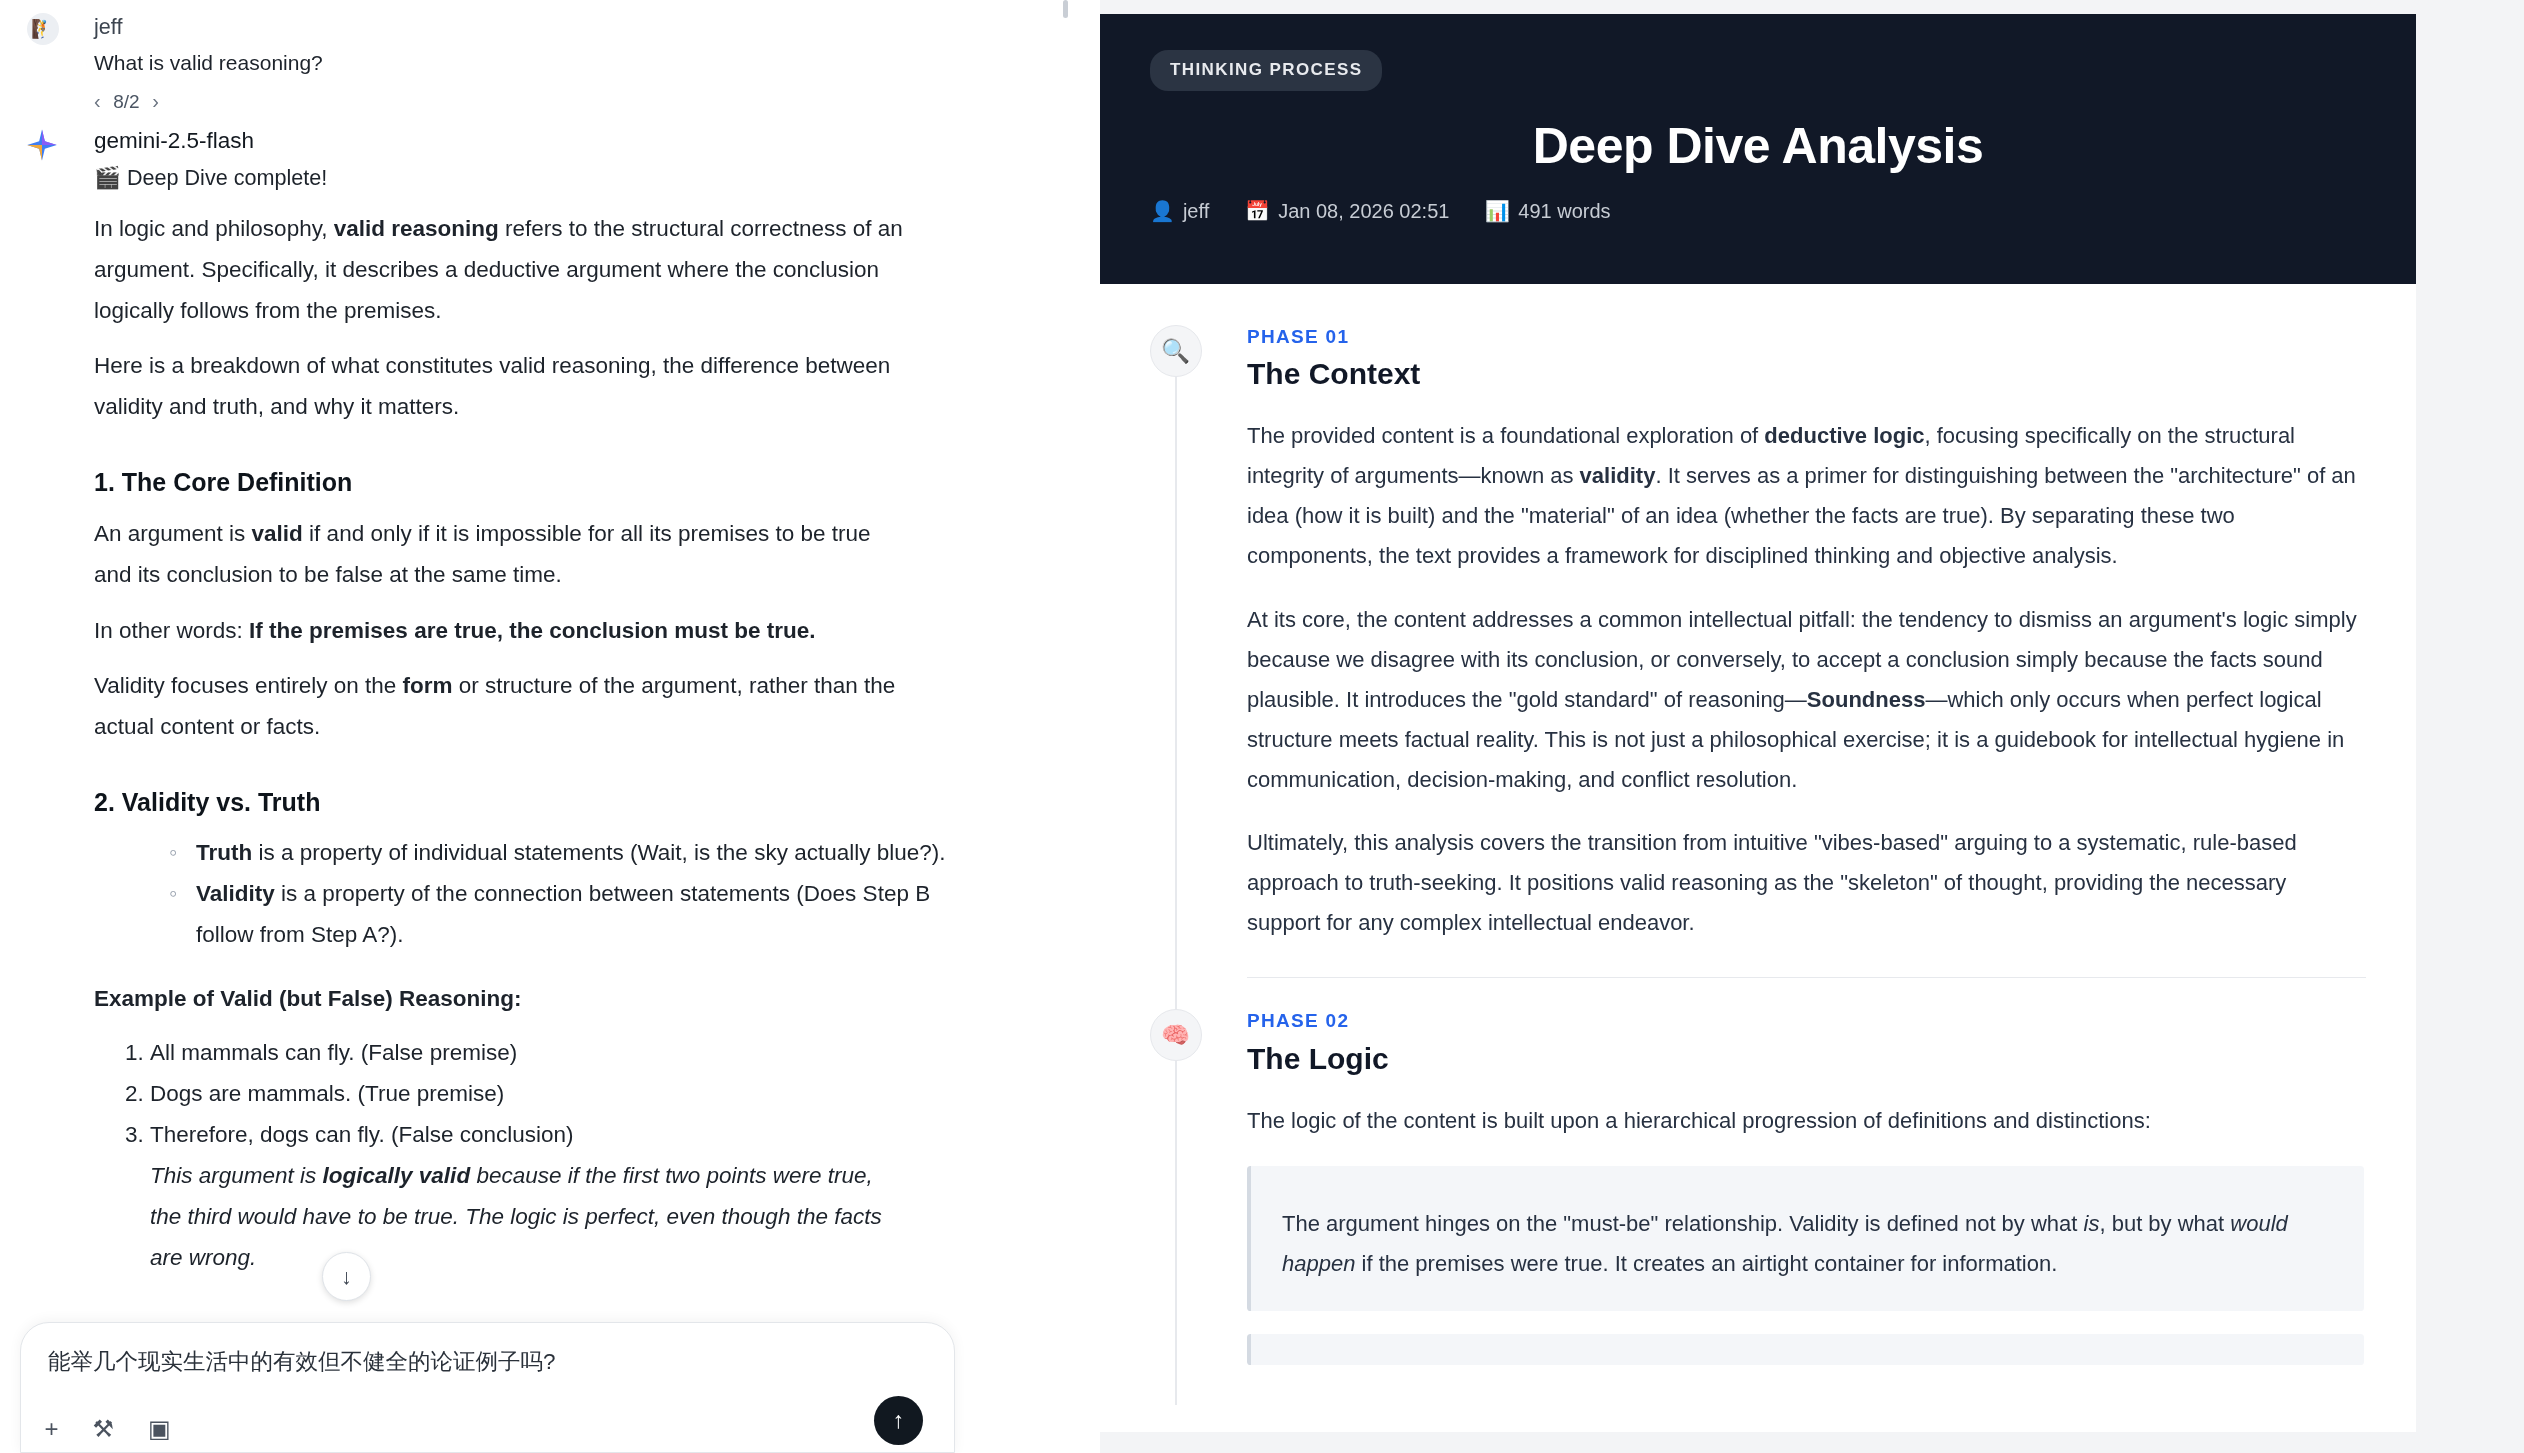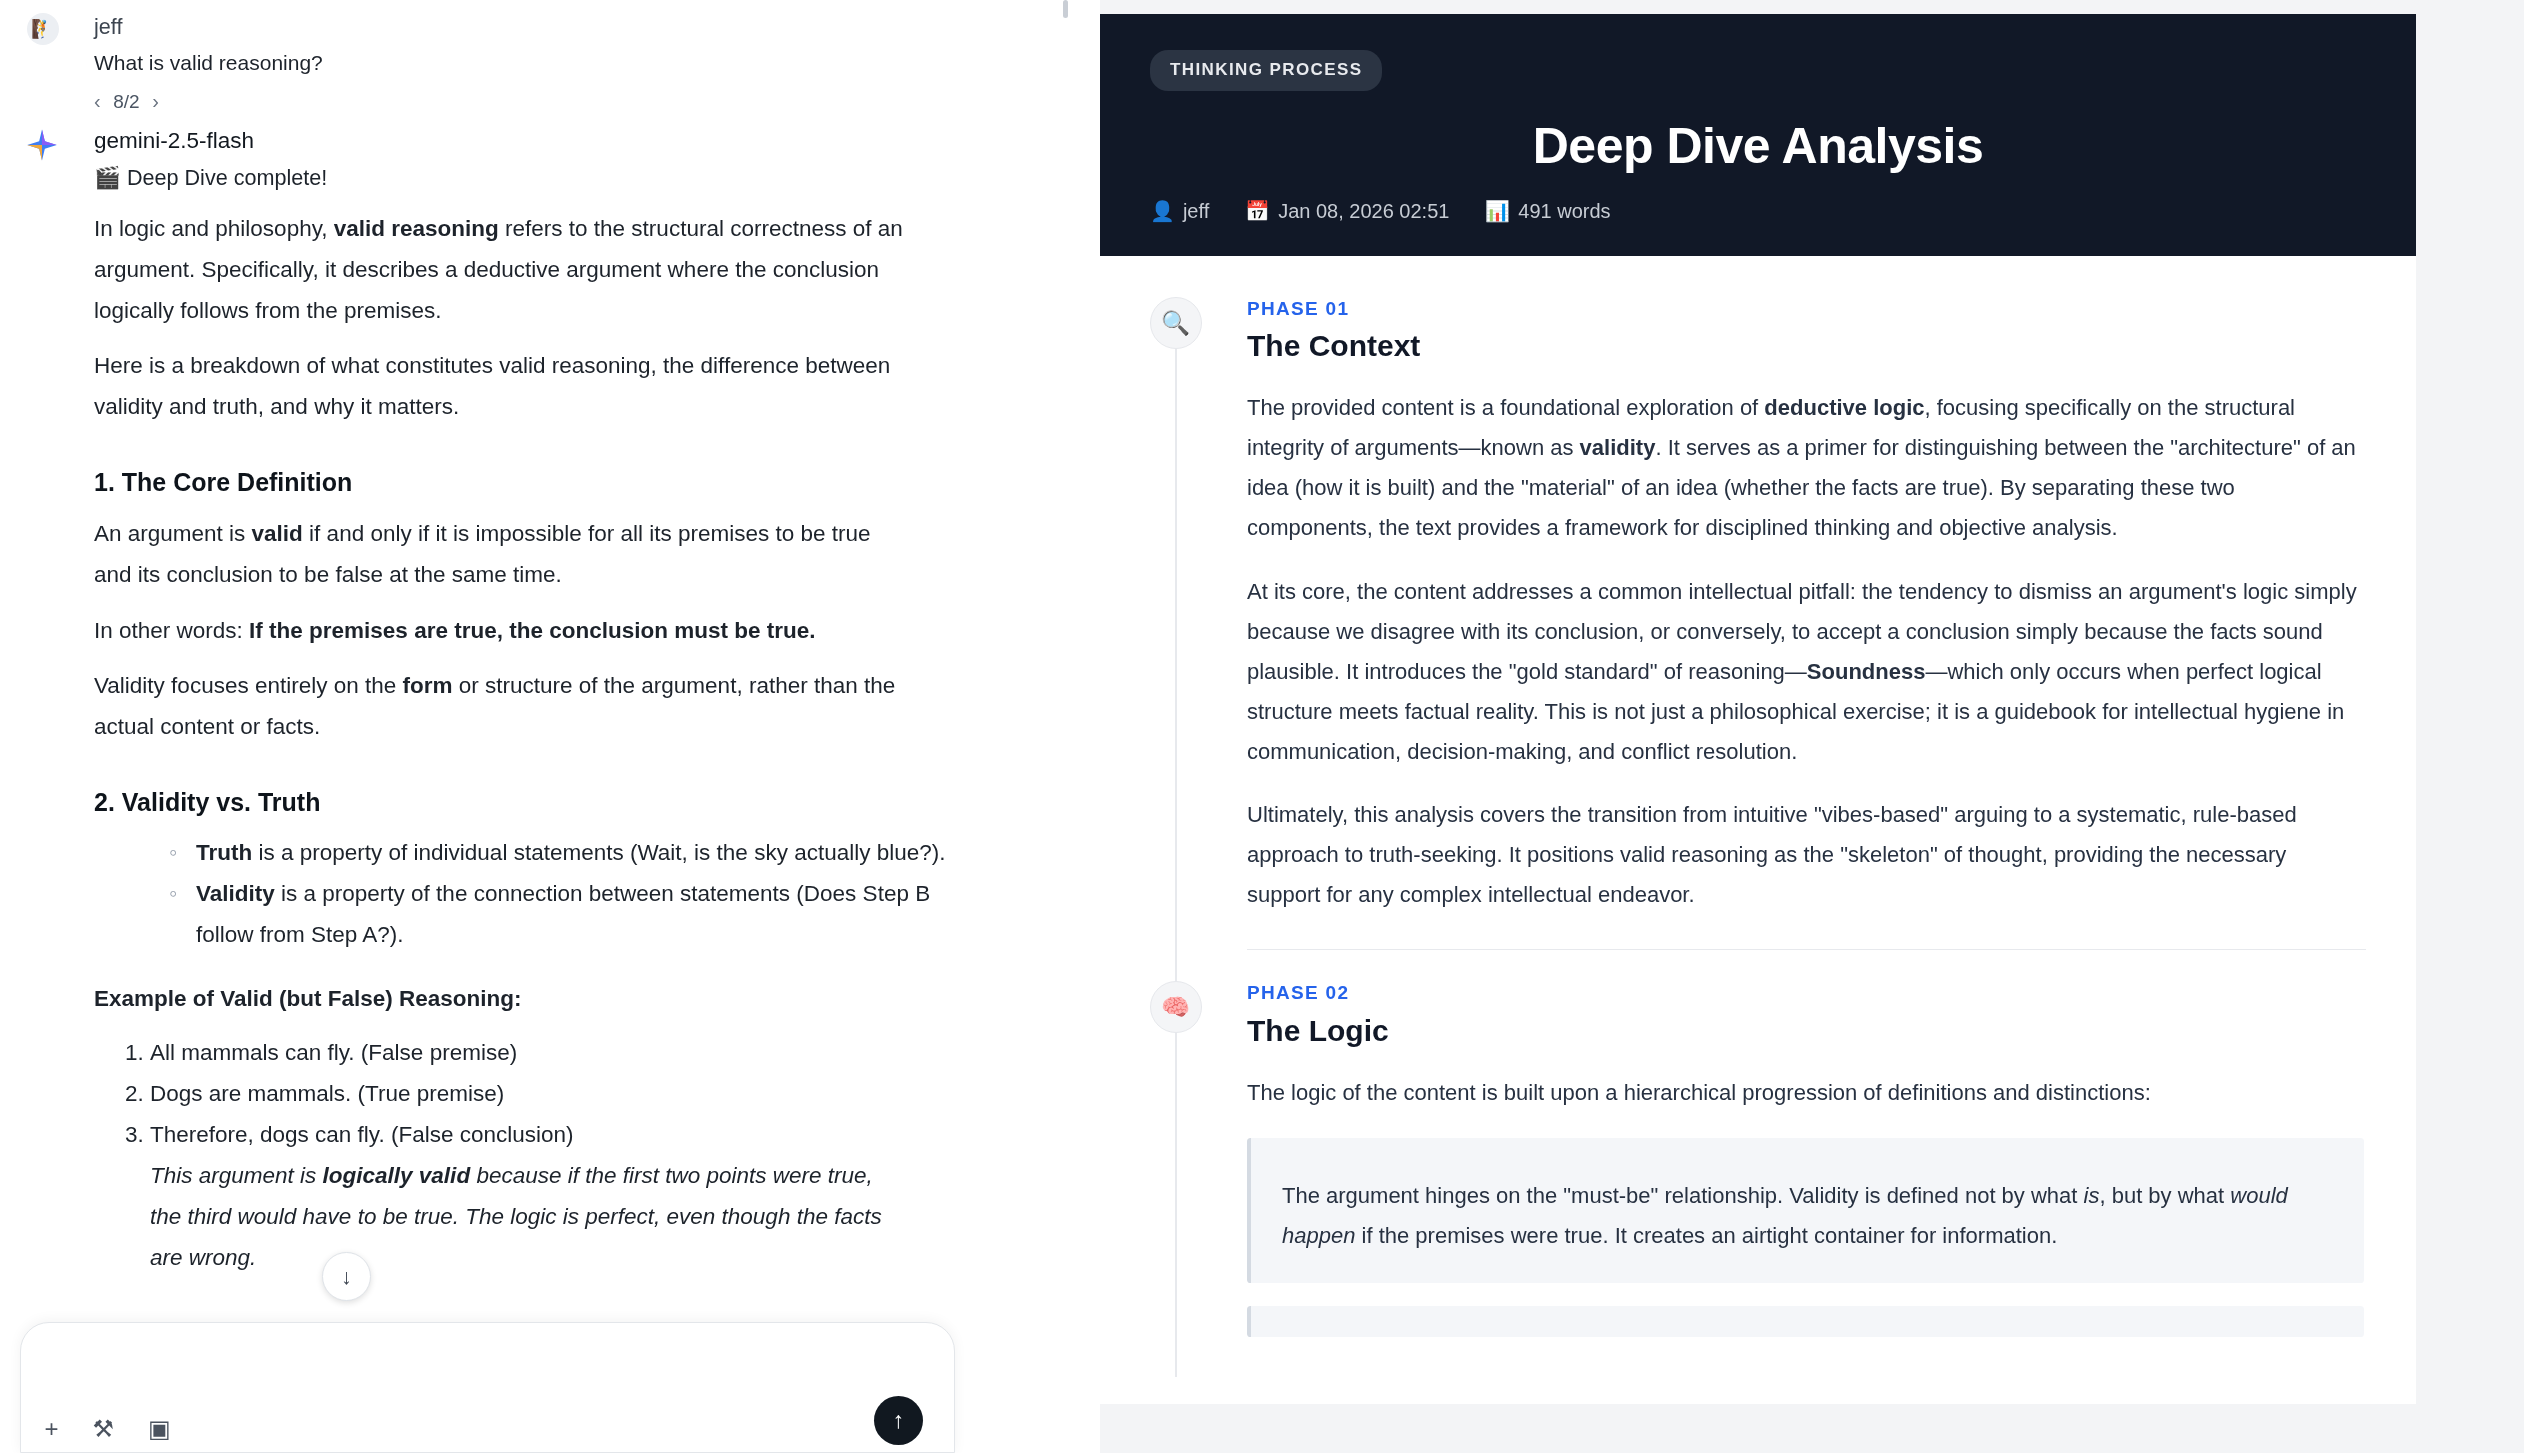--- a/index.html
+++ b/index.html
@@ -200,21 +200,21 @@
   }
   .doc {
     position: absolute;
     left: 0; top: 13.5px;
     width: 1316px;
     background: #fff;
   }
   .doc-header {
     background: #111827;
     padding: 36px 50px 41px 50px;
-    height: 242px;
+    height: 270px;
   }
   .badge {
     display: inline-block;
     background: #2b3443;
     color: #e8eaee;
     font-size: 17px;
     font-weight: bold;
     letter-spacing: 1.4px;
     padding: 10.8px 20px;
     border-radius: 18px;
@@ -390,20 +390,21 @@
             <span>This argument is </span><b>logically valid</b><span> because if the first two points were true, the third would have to be true. The logic is perfect, even though the facts are wrong.</span>
           </div>
         </li>
       </ol>
     </div>
   </div>
 
   <div class="scroll-down-btn">↓</div>
 
   <div class="composer">
+    <div class="composer-text" placeholder="Ask Gemini">能举几个现实生活中的有效但不健全的论证例子吗?</div>
     <div class="composer-tools">
       <span>+</span>
       <span>⚒</span>
       <span>▣</span>
     </div>
     <div class="send-btn">↑</div>
   </div>
 </div>
 
 <div id="canvas-pane">

